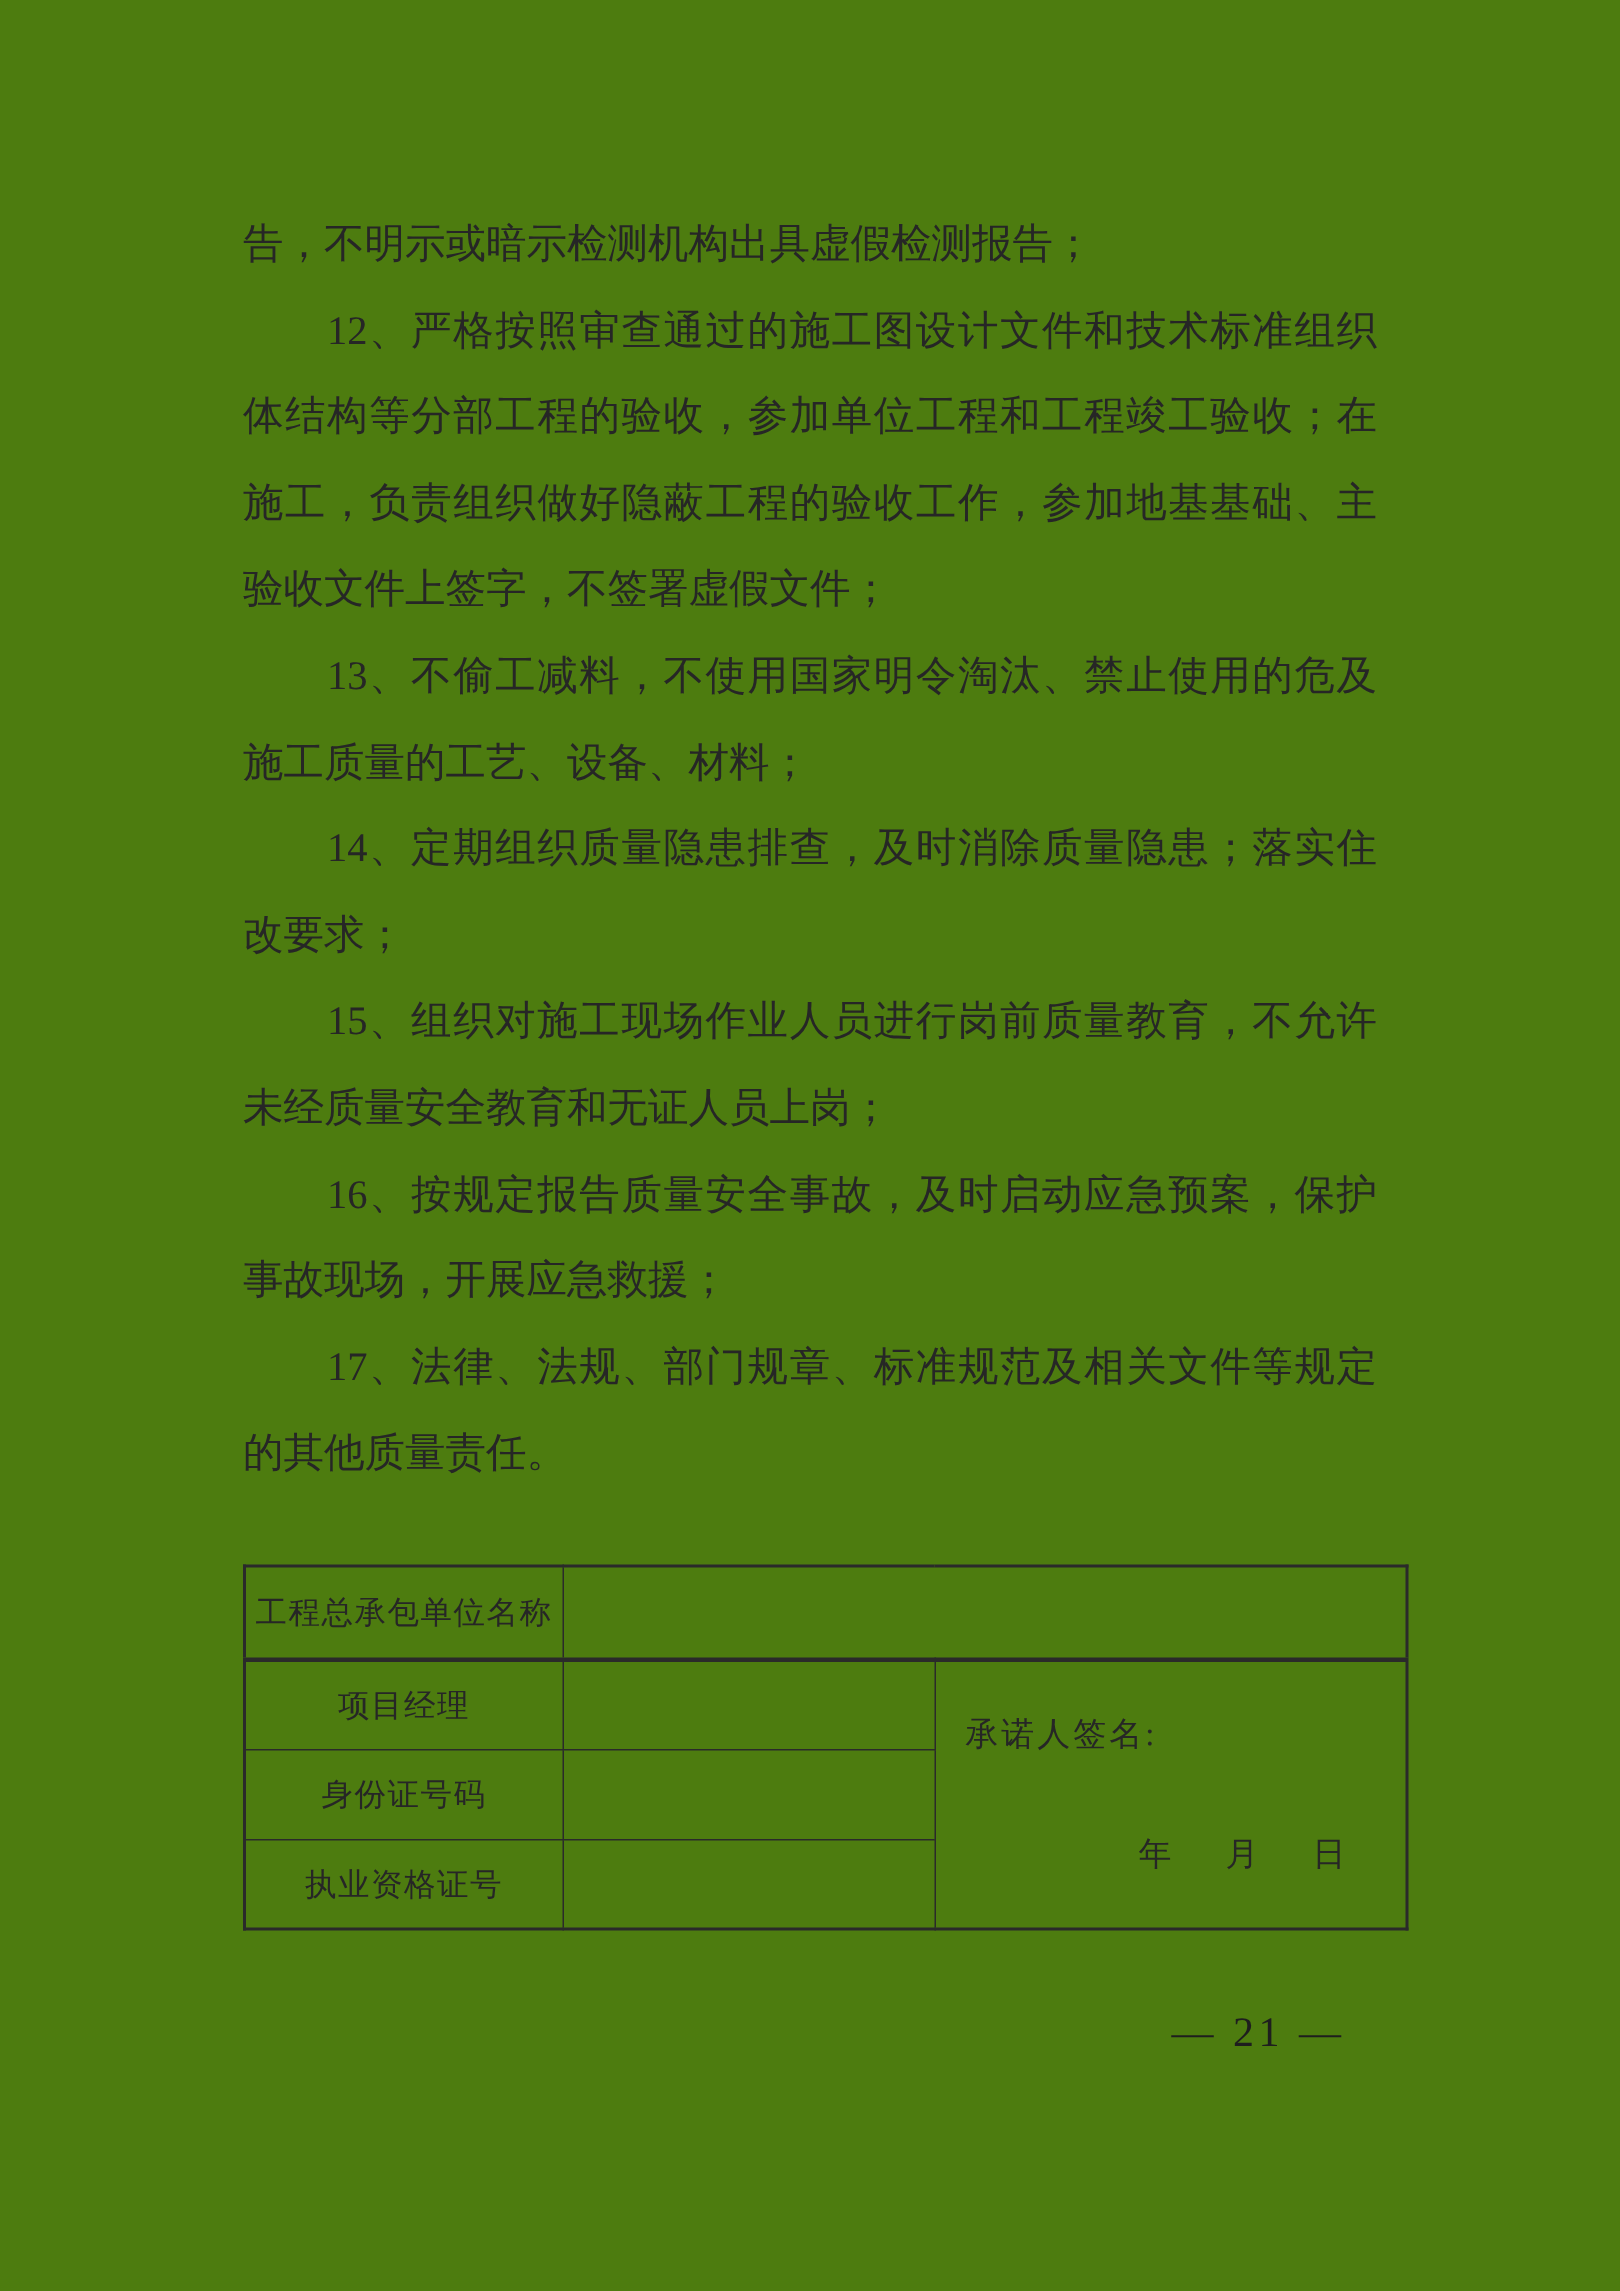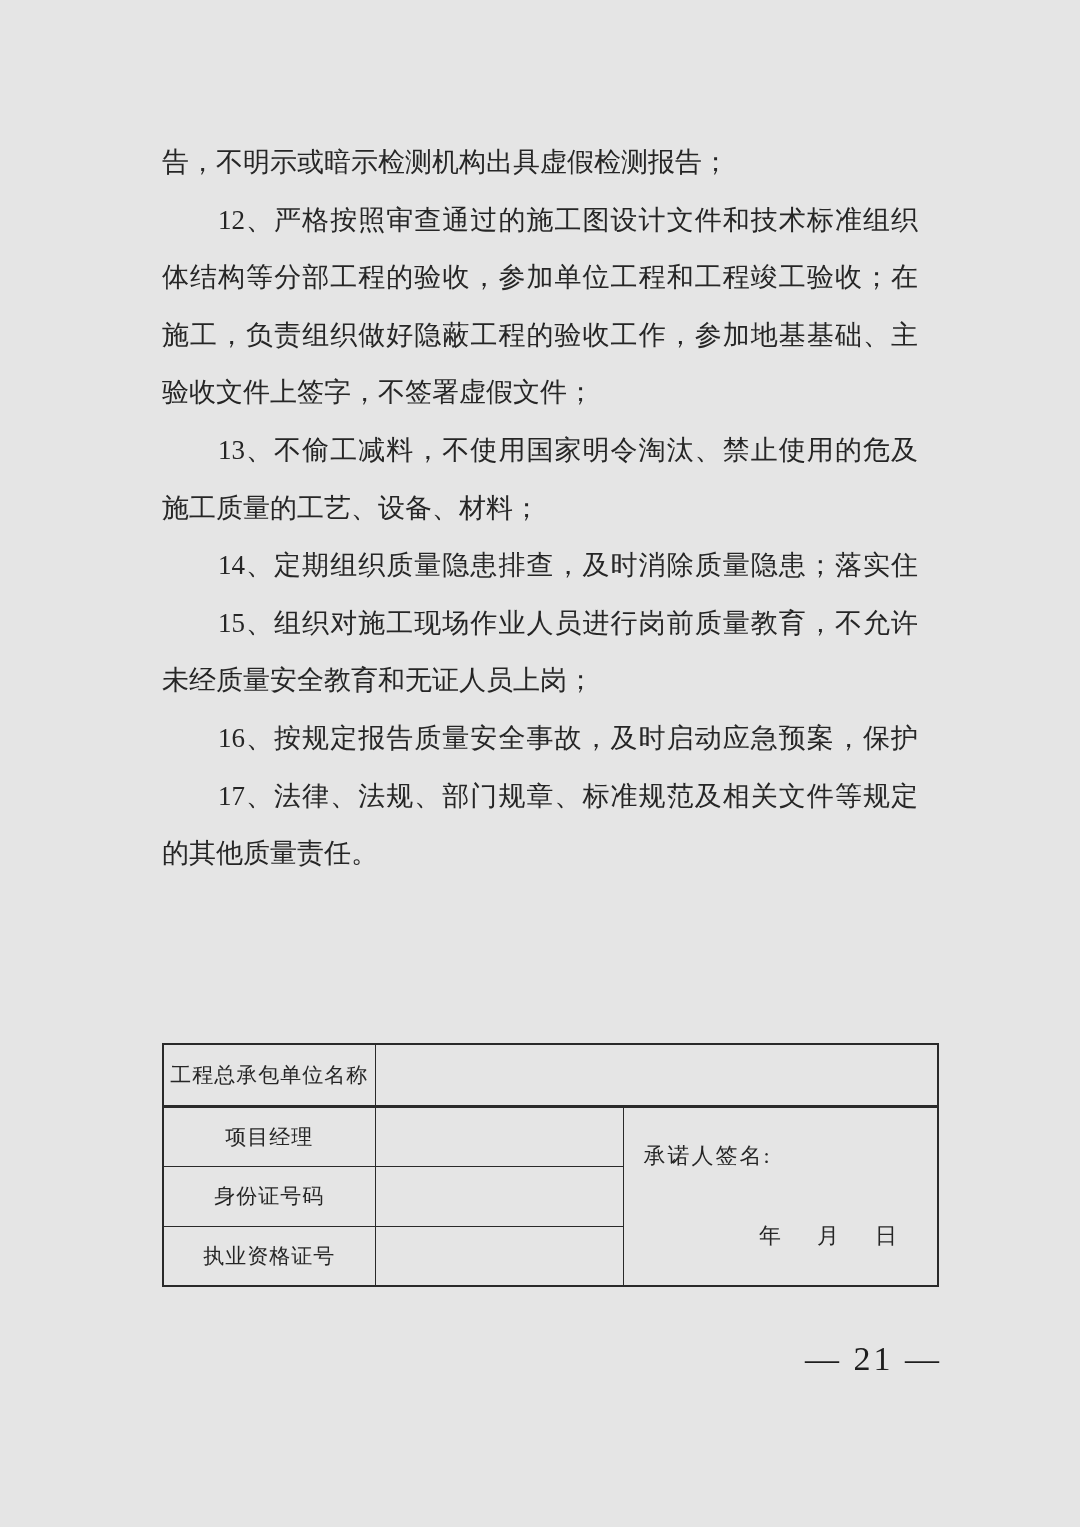--- a/index.html
+++ b/index.html
@@ -1,21 +1,21 @@
 <!DOCTYPE html>
 <html><head>
 <meta charset="utf-8">
 <style>
   * { margin: 0; padding: 0; box-sizing: border-box; }
   html, body { background: #ffffff; }
   .canvas {
     position: relative;
     width: 1080px;
     height: 1527px;
-    background: #e5e5e5;
+    background: #4d7c0f;
     font-family: "Liberation Serif", "DejaVu Serif", serif;
     color: #262626;
     overflow: hidden;
   }
 
   
   .body-text {
     position: absolute;
     left: 162px;
     top: 134px;
@@ -70,45 +70,47 @@
     bottom: 34px;
     right: 40px;
     display: flex;
     gap: 36px;
     font-size: 22px;
   }
 
   
   .page-num {
     position: absolute;
-    left: 805px;
+    left: 781px;
     top: 1340px;
-    font-size: 34px;
+    font-size: 28px;
     letter-spacing: 3px;
     color: #1e1e1e;
     white-space: nowrap;
   }
 </style>
 </head>
 <body>
 
 <div class="canvas">
 
   <div class="body-text">
     <div class="line">告，不明示或暗示检测机构出具虚假检测报告；</div>
     <div class="line jl il">12、严格按照审查通过的施工图设计文件和技术标准组织</div>
     <div class="line jl">体结构等分部工程的验收，参加单位工程和工程竣工验收；在</div>
     <div class="line jl">施工，负责组织做好隐蔽工程的验收工作，参加地基基础、主</div>
     <div class="line">验收文件上签字，不签署虚假文件；</div>
     <div class="line jl il">13、不偷工减料，不使用国家明令淘汰、禁止使用的危及</div>
     <div class="line">施工质量的工艺、设备、材料；</div>
     <div class="line jl il">14、定期组织质量隐患排查，及时消除质量隐患；落实住</div>
+    <div class="line">改要求；</div>
     <div class="line jl il">15、组织对施工现场作业人员进行岗前质量教育，不允许</div>
     <div class="line">未经质量安全教育和无证人员上岗；</div>
     <div class="line jl il">16、按规定报告质量安全事故，及时启动应急预案，保护</div>
+    <div class="line">事故现场，开展应急救援；</div>
     <div class="line jl il">17、法律、法规、部门规章、标准规范及相关文件等规定</div>
     <div class="line">的其他质量责任。</div>
   </div>
 
   <table class="commitment">
     <colgroup>
       <col style="width:212px">
       <col style="width:248px">
       <col style="width:315px">
     </colgroup>

